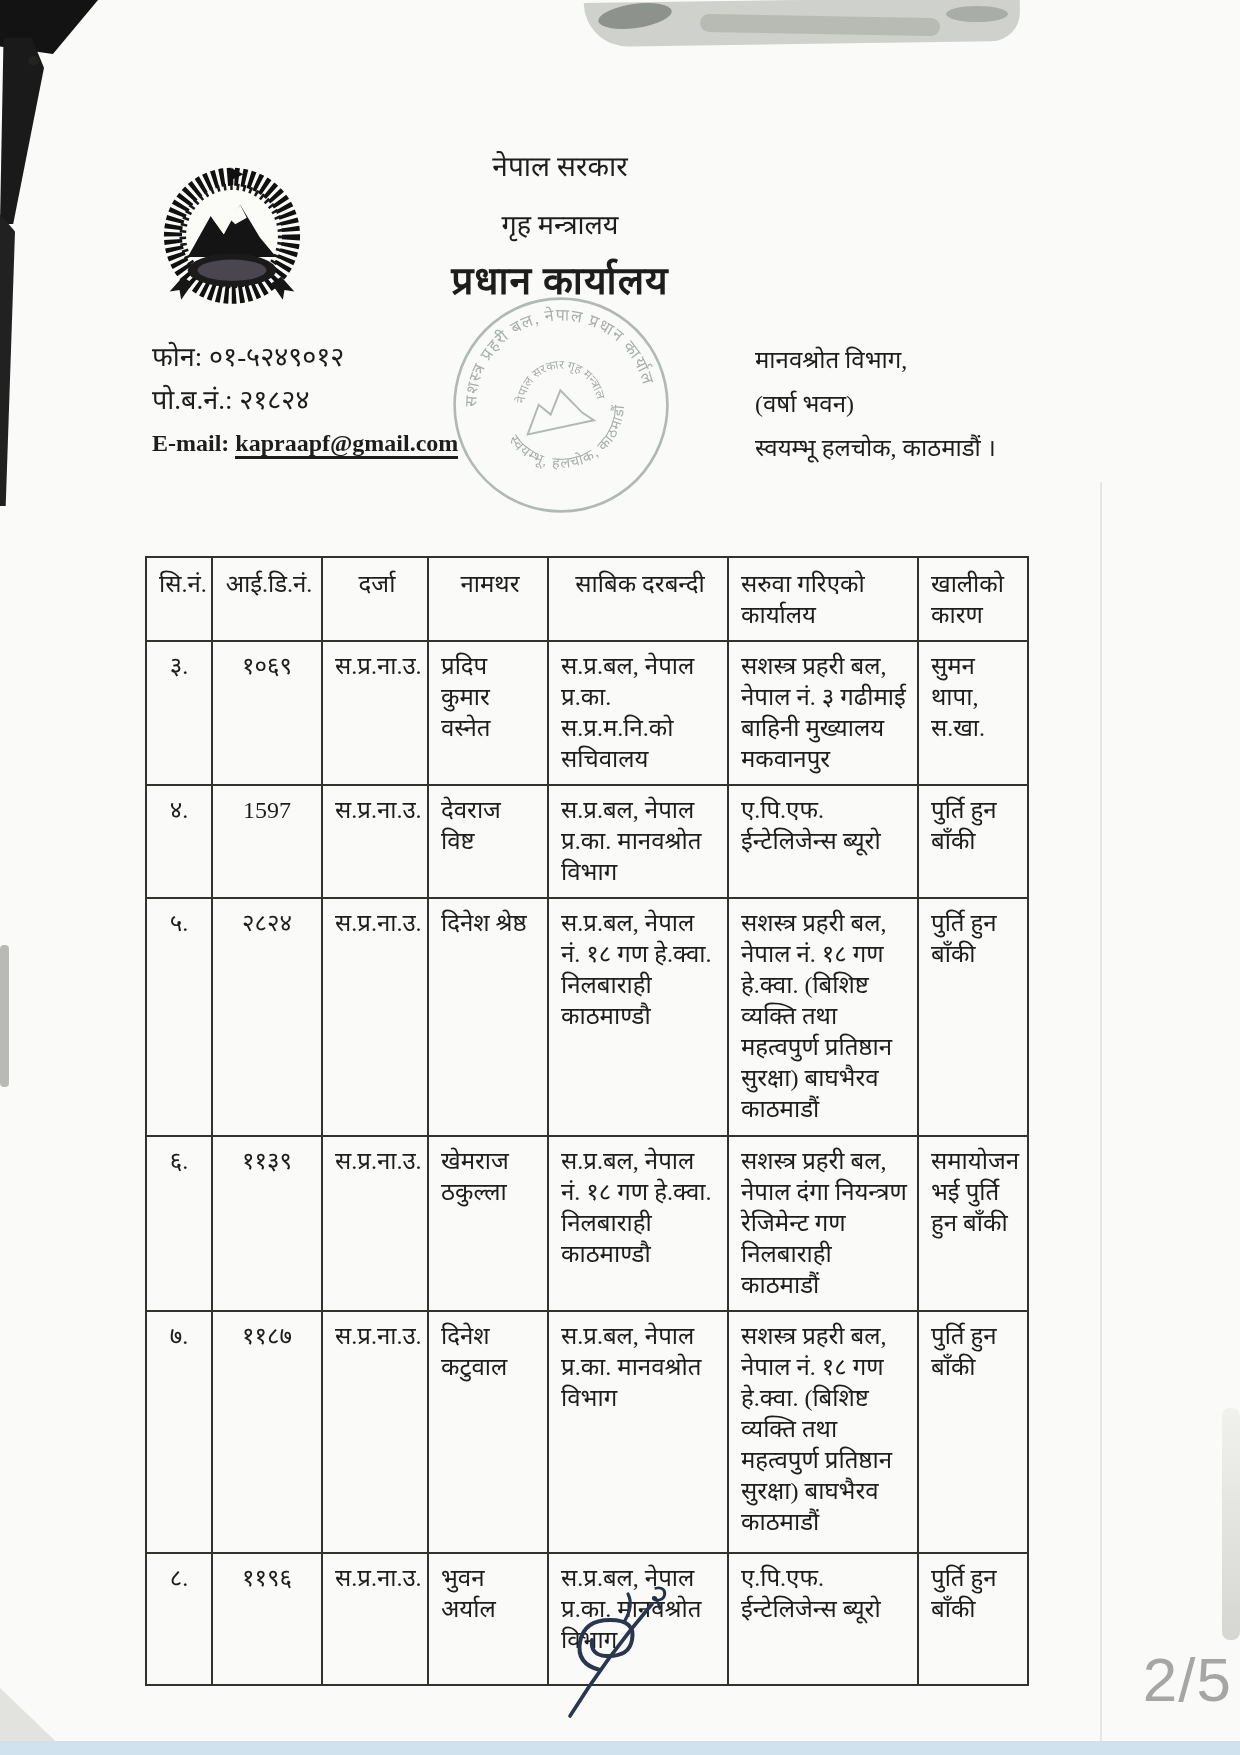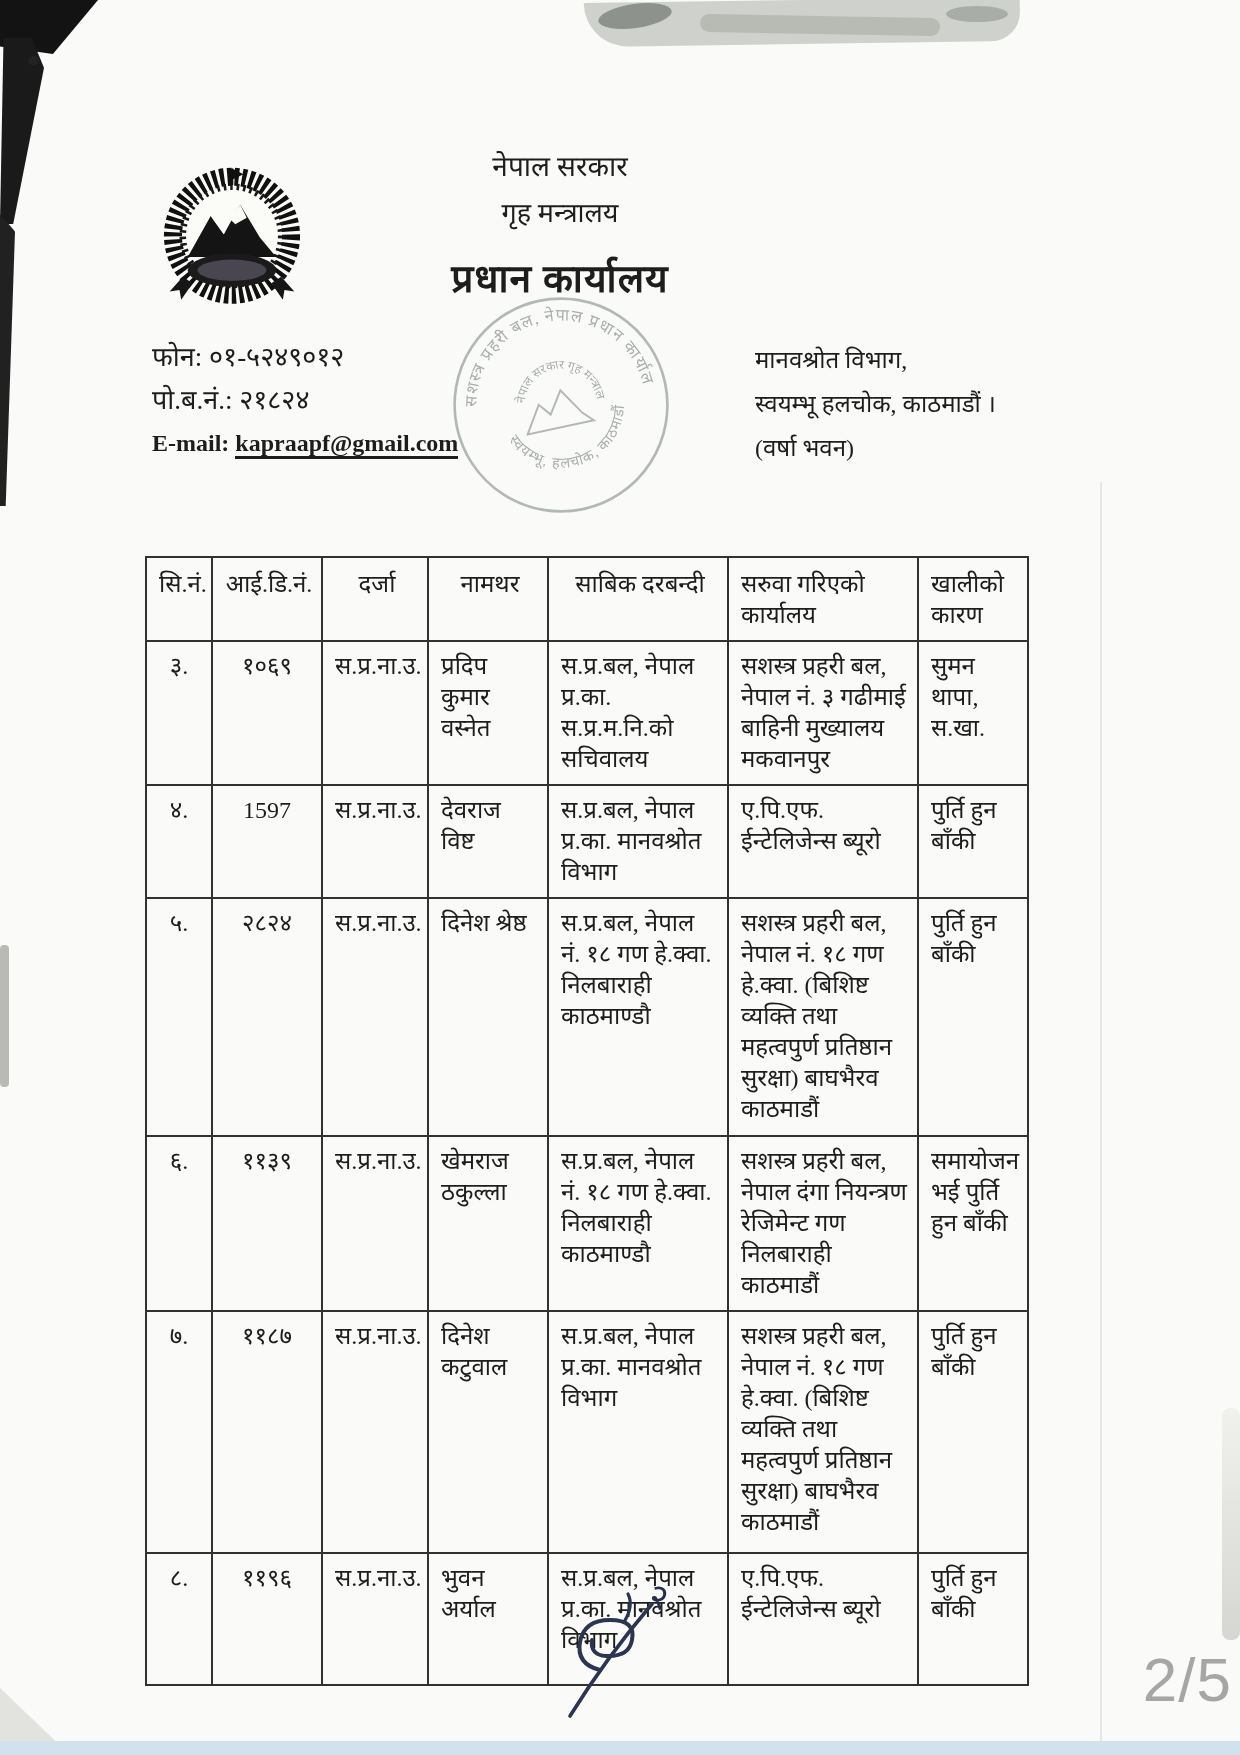--- a/index.html
+++ b/index.html
@@ -33,23 +33,23 @@
   .art-tornblob3 { left:946px; top:6px; width:62px; height:16px; background:#a9ada7; border-radius:50%; }
   .art-rightstreak { left:1222px; top:1408px; width:18px; height:232px;
     background:linear-gradient(#efefec,#cfcfcc); opacity:.85; border-radius:8px; }
   .art-fold { left:1100px; top:482px; width:2px; height:1270px; background:#e6e6e2; }
   .art-bl-smudge { left:0; top:1688px; width:70px; height:67px; background:#e2e2de;
     clip-path:polygon(0 0,100% 100%,0 100%); }
 
   
   .lh-center { position:absolute; left:0; top:146px; width:1120px; text-align:center; }
   .lh-gov { font-size:28px; }
-  .lh-ministry { font-size:27px; margin-top:9px; }
+  .lh-ministry { font-size:27px; margin-top:21px; }
   .lh-org { font-size:37px; font-weight:bold; margin-top:11px; letter-spacing:1px; }
-  .lh-office { font-size:39px; font-weight:bold; margin-top:20px; letter-spacing:1px; }
+  .lh-office { font-size:39px; font-weight:bold; margin-top:10px; letter-spacing:1px; }
 
   .emblem { position:absolute; left:148px; top:162px; width:168px; height:164px; }
   .stamp { position:absolute; left:428px; top:272px; width:266px; height:266px;
     opacity:.62; transform:rotate(-12deg); }
 
   .contact { position:absolute; left:152px; top:336px; font-size:27px; line-height:43px; }
   .contact .email-line { font-family:"Liberation Serif",serif; font-weight:bold; font-size:24px; }
   .contact .email-line .email { border-bottom:3px solid #1d1d1b; }
   .address { position:absolute; left:755px; top:338px; font-size:24px; line-height:44px; }
 
@@ -142,22 +142,22 @@
     <div>फोन: ०१-५२४९०१२</div>
     <div>पो.ब.नं.: २१८२४</div>
     <div class="email-line">
       <span>E-mail:</span>
       <span class="email">kapraapf@gmail.com</span>
     </div>
   </div>
 
   <div class="address">
     <div>मानवश्रोत विभाग,</div>
+    <div>(वर्षा भवन)</div>
     <div>स्वयम्भू हलचोक, काठमाडौं ।</div>
-    <div>(वर्षा भवन)</div>
   </div>
 
   <table class="roster">
     <colgroup>
       <col style="width:66px">
         <col style="width:110px">
         <col style="width:106px">
       <col style="width:120px">
         <col style="width:180px">
         <col style="width:190px">

